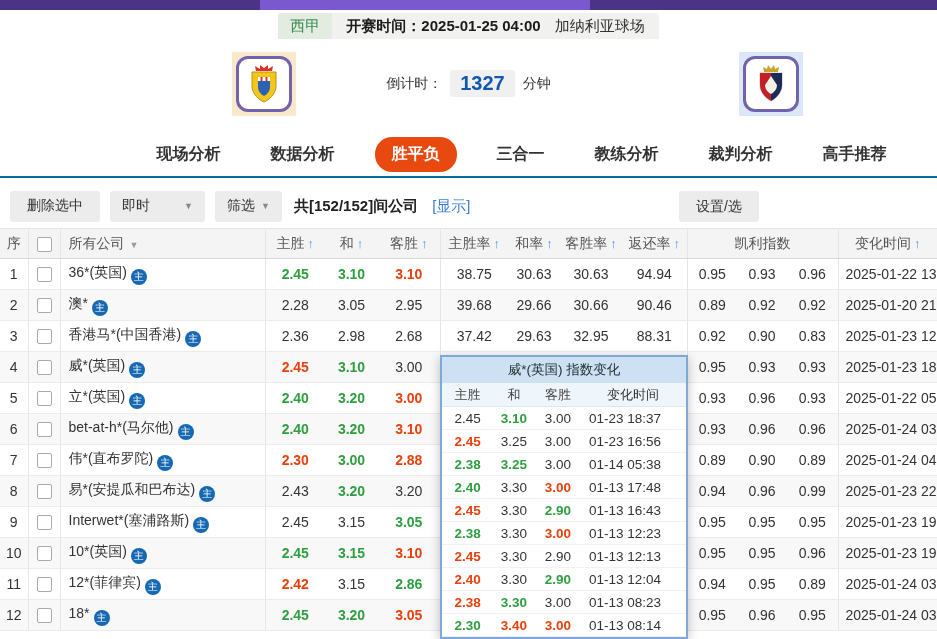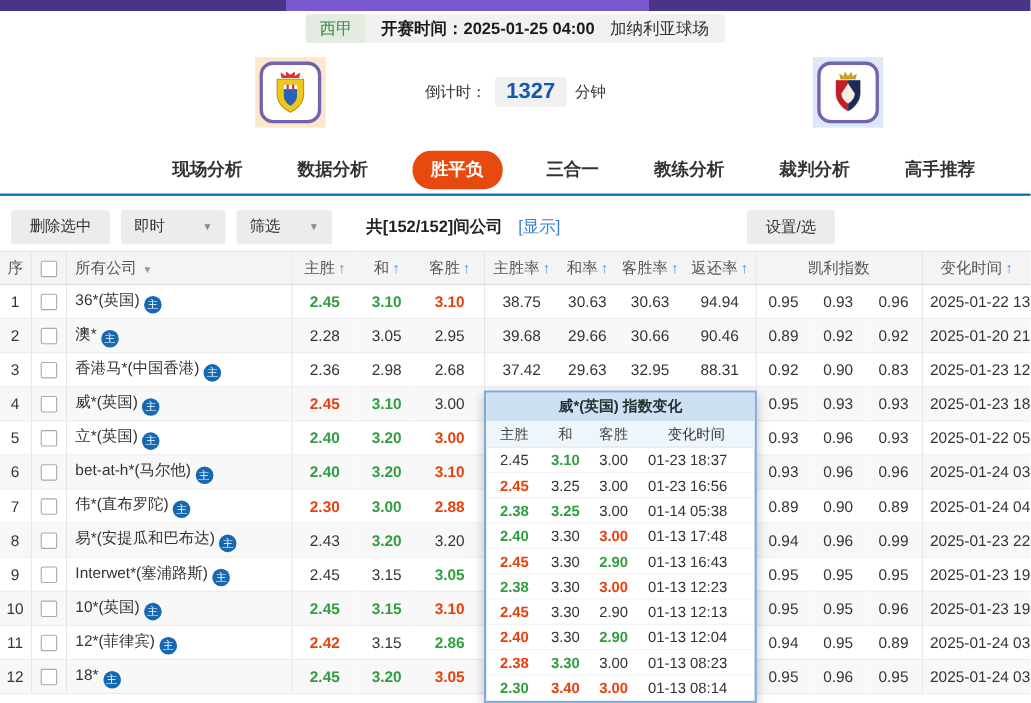--- a/index.html
+++ b/index.html
@@ -30,24 +30,24 @@
   .cd-label,.cd-unit { font-size:14px; color:#333; }
   .cd-value { background:#f0f0f0; border-radius:3px; padding:2px 10px; font-size:20px; font-weight:700; color:#1257b0; }
   
   .nav { position:absolute; top:132px; left:0; width:937px; height:46px; background:#fff; border-bottom:2px solid #0369a1; }
   .tabs { display:flex; justify-content:center; align-items:center; height:44px; gap:30px; padding-left:106px; }
   .tab { font-size:16px; font-weight:700; color:#333; padding:7px 10px; cursor:pointer; white-space:nowrap; }
   .tab.active { background:#e8490f; color:#fff; border-radius:17px; padding:7px 17px; }
   
   .toolbar { position:absolute; top:184px; left:0; width:747px; height:44px; display:flex; align-items:center; gap:10px; padding-left:10px; }
   .tbtn { background:#ececec; border-radius:3px; height:31px; display:inline-flex; align-items:center; padding:0 17px; font-size:14px; color:#333; cursor:pointer; white-space:nowrap; }
-  .tbtn.dd { padding:0 12px;gap:20px; }
+  .tbtn.dd { padding:0 12px; }
   .caret { font-size:9px; color:#888; margin-left:12px; }
   .dd-instant { width:95px; justify-content:space-between; }
-  .count { margin-left:21px; font-size:15px; color:#222; font-weight:600; }
+  .count { margin-left:2px; font-size:15px; color:#222; font-weight:600; }
   .showlink { font-size:15px; color:#3a7fd5; font-weight:400; margin-left:4px; cursor:pointer; }
   .settings { position:absolute; right:-12px; top:7px; }
   
   .grid { position:absolute; top:228px; left:0; width:937px; border-collapse:collapse; table-layout:fixed; }
   .grid th { height:30px; background:#f4f4f4; font-size:14px; font-weight:400; color:#555; border-top:1px solid #e3e3e3; border-bottom:1px solid #d8d8d8; text-align:center; white-space:nowrap; overflow:hidden; }
   .grid td { height:31px; font-size:14px; color:#333; text-align:center; border-bottom:1px solid #ececec; white-space:nowrap; overflow:hidden; }
   .grid tbody tr:nth-child(even) td { background:#f8f8f8; }
   .br { border-right:1px solid #e5e5e5; }
   .tl { text-align:left !important; padding-left:8px; }
   .arr { color:#4f94d8; font-weight:900; margin-left:3px; font-size:13px; }
@@ -56,21 +56,21 @@
   .badge { display:inline-flex; width:16px; height:16px; background:#1668b3; border-radius:50%; color:#fff; font-size:10px; align-items:center; justify-content:center; margin-left:4px; vertical-align:-3px; }
   .odds { font-weight:400; color:#333; }
   .g { color:#2f9e3f !important; font-weight:700; }
   .r { color:#e8400c !important; font-weight:700; }
   .k { color:#333; }
   .rate,.kelly { font-size:13.5px; }
   .time { font-size:13px; text-align:left !important; padding-left:7px; }
   .sliver td { height:31px; background:#fff; }
   
   .popup { position:absolute; top:355px; left:440px; width:248px; background:#fff; border:2px solid #7ea9d8; box-shadow:0 3px 10px rgba(0,0,0,.25); z-index:5; }
-  .popup-title { height:26px; background:#cde1f3; display:flex; align-items:center; justify-content:center; font-size:13.5px; font-weight:700; color:#233; }
+  .popup-title { height:26px; background:#cde1f3; display:flex; align-items:center; justify-content:center; font-size:13.5px; font-weight:400; color:#233; }
   .popup-head { height:24px; background:#eef5fb; display:flex; align-items:center; font-size:13px; color:#444; border-bottom:1px solid #dce8f3; }
   .prow { height:23px; display:flex; align-items:center; font-size:13.5px; border-bottom:1px solid #eef2f6; }
   .pc1 { width:21%; text-align:center; }
   .pc2 { width:17%; text-align:center; }
   .pc3 { width:19%; text-align:center; }
   .pc4 { width:43%; text-align:left; padding-left:8px; color:#333; }
   .popup-head .pc4 { padding-left:26px; }
   
   svg.crest { display:block; }
 </style>

